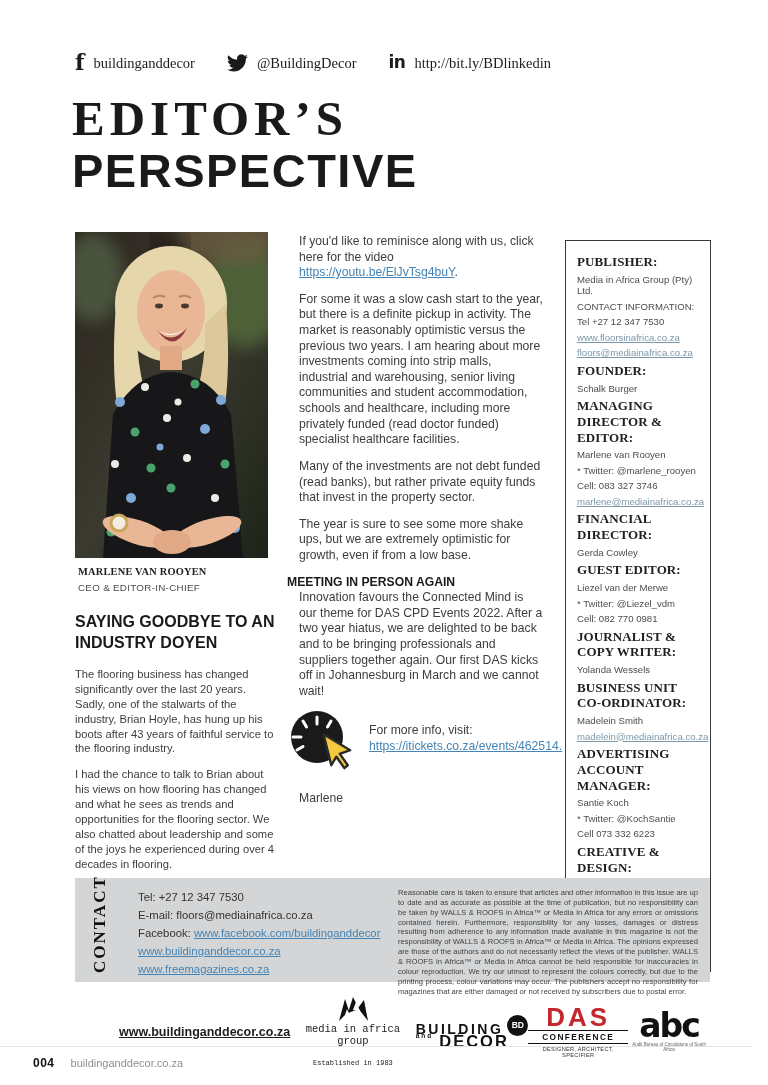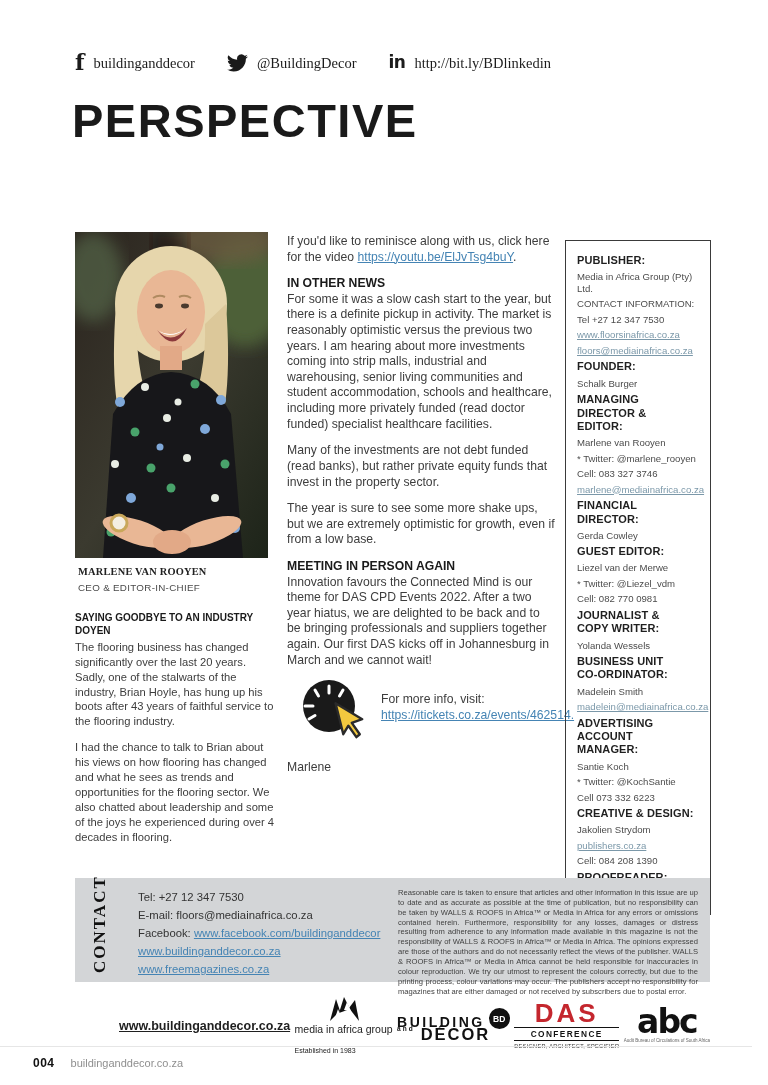--- a/index.html
+++ b/index.html
@@ -23,55 +23,55 @@
   .title-block{position:absolute;left:72px;top:94px;color:var(--text-dark)}
   .title-serif{font-family:"Liberation Serif",serif;font-weight:700;font-size:49px;letter-spacing:5px;line-height:1.02}
   .title-sans{font-family:"Liberation Sans",sans-serif;font-weight:800;font-size:47px;letter-spacing:1.5px;line-height:1;margin-top:3px}
 
   
   .col-left{position:absolute;left:75px;top:232px;width:201px;font-size:11.2px;line-height:1.33;color:#3d3d3d}
   .photo{width:193px;height:326px;display:block}
   .caption-name{font-family:"Liberation Serif",serif;font-weight:700;font-size:10.4px;color:#222;
                 margin-top:7px;padding-left:3px;letter-spacing:0.2px}
   .caption-role{font-size:9.8px;color:#4a4a4a;padding-left:3px;margin-top:2px;letter-spacing:0.3px}
-  .left-heading{font-weight:700;color:var(--text-dark);font-size:10px;line-height:1.35;margin-top:17px}
+  .left-heading{font-weight:700;color:var(--text-dark);font-size:16px;line-height:1.35;margin-top:17px}
   .col-left p{margin:0 0 11px}
-  .col-left .first-p{margin-top:2px}
+  .col-left .first-p{margin-top:13px}
 
   
   .col-mid{position:absolute;left:287px;top:234px;width:268px;font-size:12.2px;line-height:1.28;color:#3d3d3d}
-  .col-mid p{margin:0 0 11px}
+  .col-mid p{margin:0 12px 11px}
   .mid-heading{font-weight:700;color:var(--text-dark);margin:0}
   a,.lnk{color:var(--accent-blue);text-decoration:underline;cursor:pointer}
-  .info-row{display:flex;gap:12px;align-items:flex-start;margin:4px 12px 10px}
+  .info-row{display:flex;gap:12px;align-items:flex-start;margin:4px 0 10px}
   .clock-wrap{flex:0 0 70px}
   .info-text{padding-top:13px}
 
   
   .col-side{position:absolute;left:565px;top:240px;width:146px;min-height:610px;
             border:1px solid #3a3a3a;padding:13px 11px 10px}
   .side-item{margin-bottom:3.8px;font-size:9.6px;line-height:1.22;color:#4c4c4c}
-  .k-label{font-family:Liberation Sans, sans-serif;font-weight:700;font-size:11px;color:#1f1f1f;
+  .k-label{font-family:Liberation Serif, serif;font-weight:700;font-size:13px;color:#1f1f1f;
            white-space:pre-line;letter-spacing:0.1px}
   .k-link{color:var(--sidebar-link);text-decoration:underline;cursor:pointer}
 
   
   .contact-box{position:absolute;left:75px;top:878px;width:635px;height:104px;
                background:var(--contact-bg);display:flex;padding:9px 10px 9px 16px}
   .contact-vertical{writing-mode:vertical-rl;transform:rotate(180deg);
                     font-family:"Liberation Serif",serif;font-weight:700;font-size:17px;
                     letter-spacing:2px;color:#111;line-height:1;margin-right:30px}
   .contact-list{width:248px;font-size:11.3px;line-height:1.6;color:#333;padding-top:1px}
   .c-link:empty{display:none}
   .disclaimer{flex:1;font-size:7.6px;line-height:1.3;color:#3f3f3f;text-align:justify;padding:1px 2px 0 12px}
 
   
   .logos-row{position:absolute;left:75px;top:997px;width:635px;display:flex;align-items:center;justify-content:space-between}
   .big-link{font-weight:700;font-size:12.5px;color:#1f1f1f;text-decoration:underline;margin-left:44px;cursor:pointer}
-  .logo-media{font-family:Liberation Sans, sans-serif}
+  .logo-media{text-align:center;font-family:Liberation Mono, monospace}
   .media-name{font-size:10.5px;color:#1c1c1c}
   .media-est{font-size:7px;color:#222;margin-top:12px}
   .logo-bd{color:#111}
   .bd-top{font-weight:700;font-size:14px;letter-spacing:2.5px;display:flex;align-items:flex-end;gap:4px;line-height:1}
   .bd-badge{width:21px;height:21px;border-radius:50%;background:#111;color:#fff;font-size:8.5px;
             display:flex;align-items:center;justify-content:center;font-weight:700;letter-spacing:0}
   .bd-bottom{font-size:16.5px;font-weight:700;letter-spacing:2px;margin-top:-3px;line-height:1;display:flex;gap:6px}
   .bd-and{font-size:6.5px;font-weight:700;padding-bottom:2px}
   .logo-das{text-align:center}
   .das-word{color:var(--das-red);font-weight:800;font-size:26px;letter-spacing:3px;line-height:0.9}
@@ -106,20 +106,21 @@
       </span>
       <span>@BuildingDecor</span>
     </div>
     <div class="social-item">
       <span class="icon-in">in</span>
       <span>http://bit.ly/BDlinkedin</span>
     </div>
   </div>
 
   <div class="title-block">
+    <div class="title-serif">EDITOR’S</div>
     <div class="title-sans">PERSPECTIVE</div>
   </div>
 
   <div class="col-left">
     <svg class="photo" viewBox="0 0 193 326">
       <defs>
         <filter id="b8">
             <feGaussianBlur stdDeviation="8"></feGaussianBlur>
           </filter>
         <linearGradient id="bgg" x1="0" y1="0" x2="1" y2="1">
@@ -172,21 +173,20 @@
     </svg>
     <div class="caption-name">MARLENE VAN ROOYEN</div>
     <div class="caption-role">CEO &amp; EDITOR-IN-CHIEF</div>
     <div class="left-heading">SAYING GOODBYE TO AN INDUSTRY DOYEN</div>
     <p class="first-p">The flooring business has changed significantly over the last 20 years. Sadly, one of the stalwarts of the industry, Brian Hoyle, has hung up his boots after 43 years of faithful service to the flooring industry.</p>
     <p>I had the chance to talk to Brian about his views on how flooring has changed and what he sees as trends and opportunities for the flooring sector. We also chatted about leadership and some of the joys he experienced during over 4 decades in flooring.</p>
   </div>
 
   <div class="col-mid">
     <p><span>If you'd like to reminisce along with us, click here for the video </span><a class="lnk">https://youtu.be/ElJvTsg4buY</a><span>.</span></p>
-    <div class="mid-heading">IN OTHER NEWS</div>
     <p>For some it was a slow cash start to the year, but there is a definite pickup in activity. The market is reasonably optimistic versus the previous two years. I am hearing about more investments coming into strip malls, industrial and warehousing, senior living communities and student accommodation, schools and healthcare, including more privately funded (read doctor funded) specialist healthcare facilities.</p>
     <p>Many of the investments are not debt funded (read banks), but rather private equity funds that invest in the property sector.</p>
     <p>The year is sure to see some more shake ups, but we are extremely optimistic for growth, even if from a low base.</p>
     <div class="mid-heading">MEETING IN PERSON AGAIN</div>
     <p>Innovation favours the Connected Mind is our theme for DAS CPD Events 2022. After a two year hiatus, we are delighted to be back and to be bringing professionals and suppliers together again. Our first DAS kicks off in Johannesburg in March and we cannot wait!</p>
     <div class="info-row">
       <span class="clock-wrap">
         <svg width="70" height="66" viewBox="0 0 70 66">
           <circle cx="30" cy="27" r="26" fill="#1a1a1a"></circle>
           <g stroke="#fff" stroke-width="3" stroke-linecap="round">

